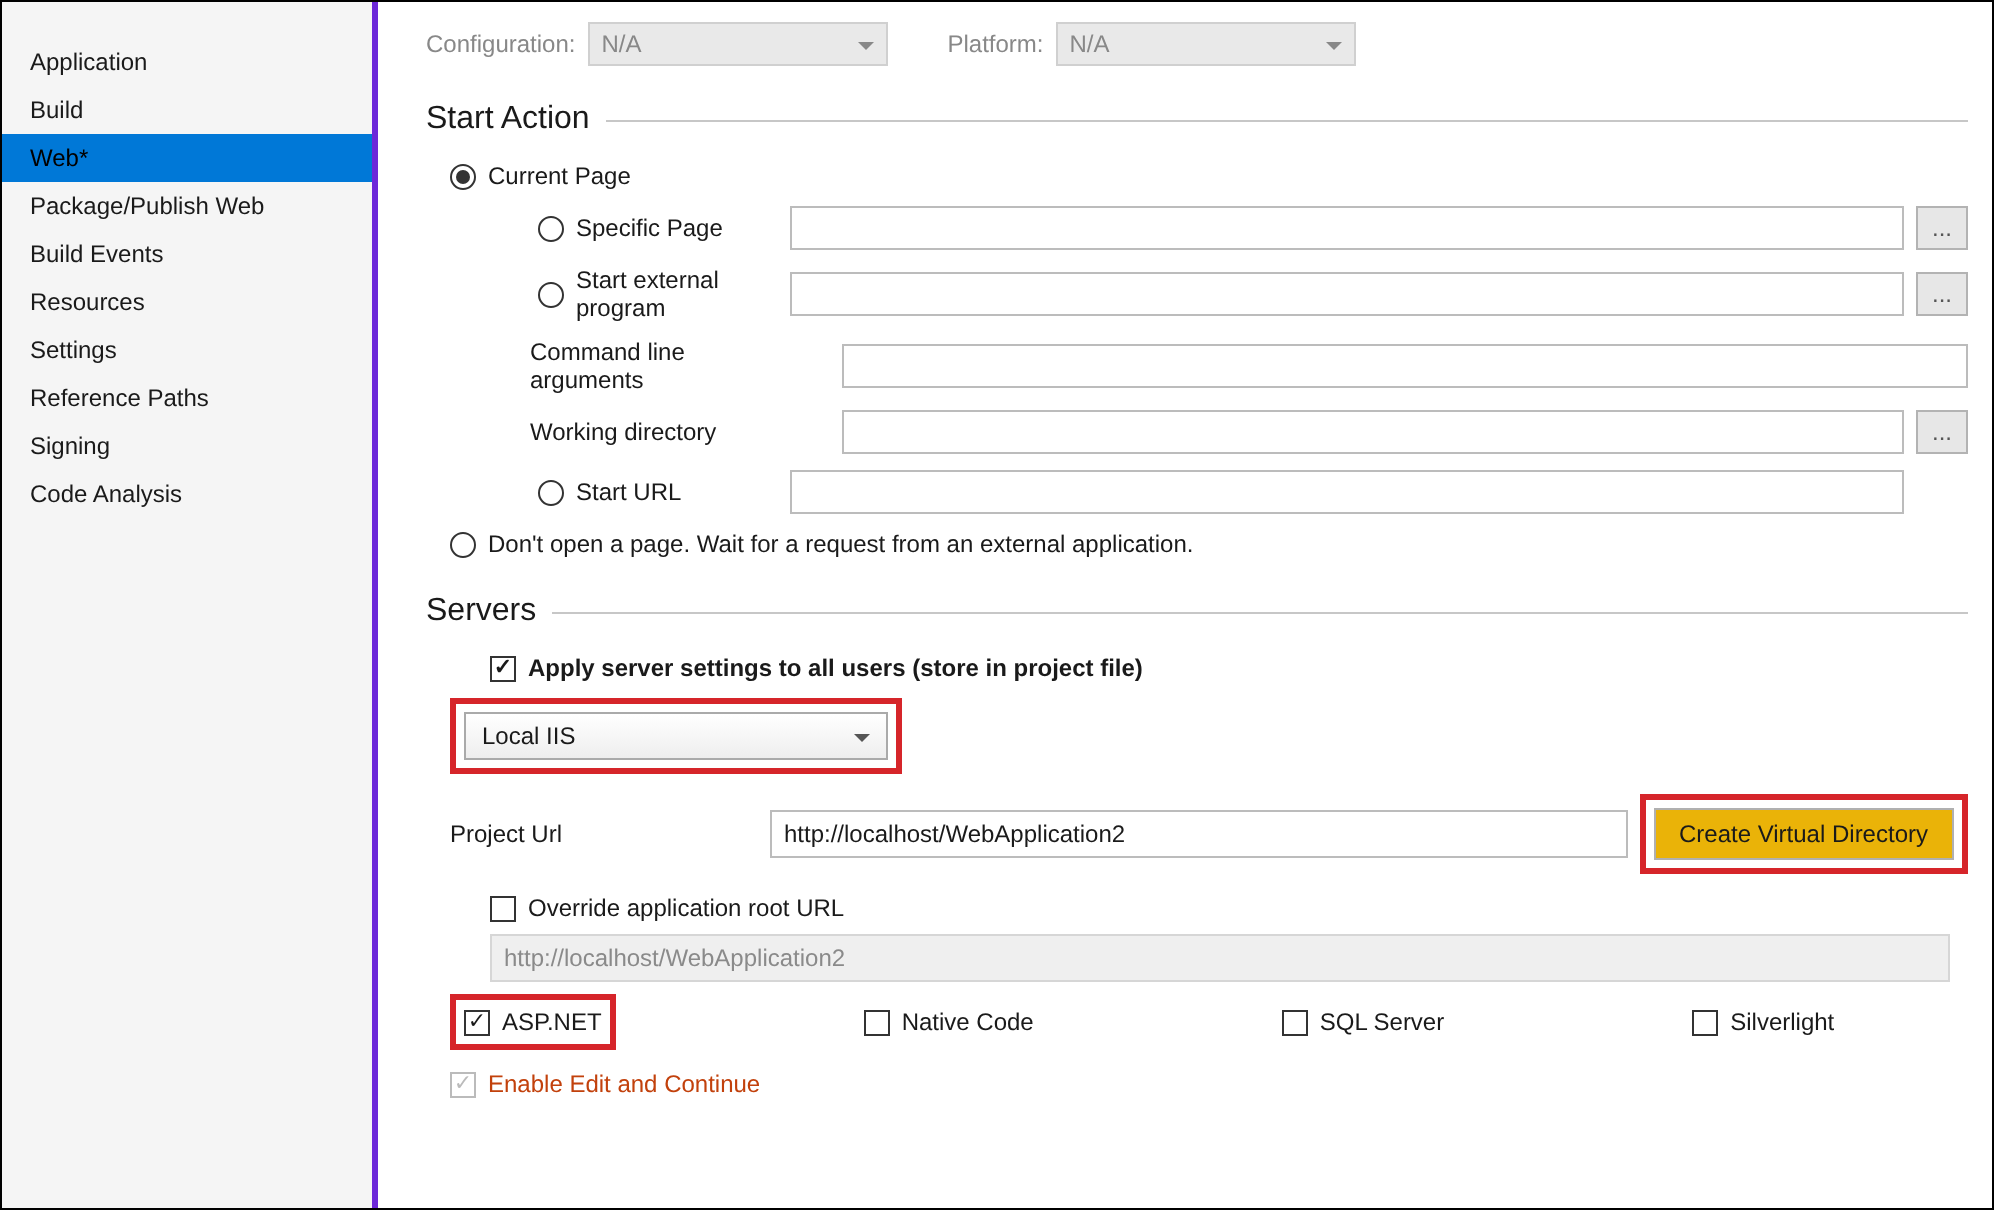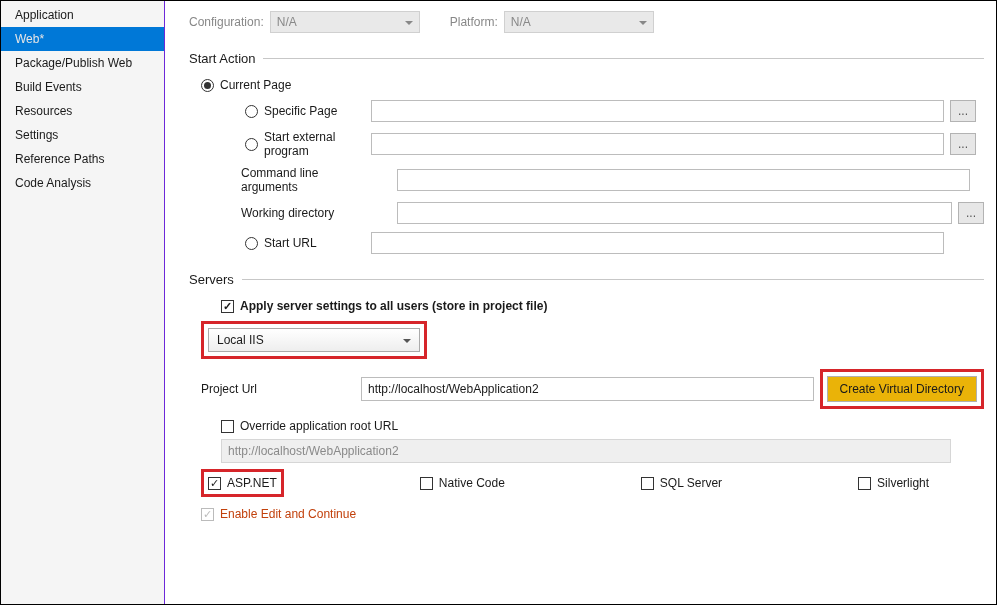--- a/index.html
+++ b/index.html
@@ -9,33 +9,33 @@
     font-size: 12px;
     color: #1a1a1a;
     background: #fff;
     width: 997px;
     height: 605px;
     overflow: hidden;
     border: 1px solid #000;
   }
   .root { display: flex; height: 100%; }
   .sidebar {
-    width: 164px;
+    width: 188px;
     background: #f5f5f5;
-    border-right: 1px solid #6d28d9;
-    padding-top: 2px;
+    border-right: 3px solid #6d28d9;
+    padding-top: 18px;
   }
   .side-item {
     padding: 5px 10px 5px 14px;
     cursor: pointer;
     position: relative;
   }
   .side-item.selected {
     background: #0078d7;
-    color: #e5e5e5;
+    color: #000000;
   }
   .side-item.selected::after {
     content: "";
     position: absolute;
     right: -8px;
     top: 50%;
     margin-top: -8px;
     border: 8px solid transparent;
     border-left-color: #0078d7;
   }
@@ -63,21 +63,21 @@
     right: 6px;
     top: 9px;
     border: 4px solid transparent;
     border-top-color: #888;
   }
   .cfg-row .gap { width: 18px; }
   .section-title {
     display: flex;
     align-items: center;
     margin-bottom: 12px;
-    font-size: 13px;
+    font-size: 16px;
   }
   .section-title .line {
     flex: 1;
     height: 1px;
     background: #c7c7c7;
     margin-left: 8px;
   }
   .row { display: flex; align-items: center; margin-bottom: 8px; }
   .radio {
     width: 13px; height: 13px; border: 1px solid #333; border-radius: 50%;
@@ -171,26 +171,28 @@
   .section-gap { margin-top: 18px; }
   .section-gap2 { margin-top: 14px; }
   .server-select-wrap { margin-left: 2px; margin-top: 6px;}
 </style>
 </head>
 <body>
 
 <div class="root">
   <div class="sidebar">
     <div class="side-item">Application</div>
+    <div class="side-item">Build</div>
     <div class="side-item selected">Web*</div>
     <div class="side-item">Package/Publish Web</div>
     <div class="side-item">Build Events</div>
     <div class="side-item">Resources</div>
     <div class="side-item">Settings</div>
     <div class="side-item">Reference Paths</div>
+    <div class="side-item">Signing</div>
     <div class="side-item">Code Analysis</div>
   </div>
 
   <div class="main">
     <div class="cfg-row">
       <span>Configuration:</span>
       <div class="combo w1">N/A</div>
       <span class="gap"></span>
       <span>Platform:</span>
       <div class="combo w2">N/A</div>
@@ -243,20 +245,24 @@
       </div>
 
       <div class="sq-row">
         <div class="lead">
           <span class="radio"></span>
           <span>Start URL</span>
         </div>
         <div class="tbox full" style="margin-right:32px;"></div>
       </div>
 
+      <div class="row">
+        <span class="radio"></span>
+        <span>Don't open a page.  Wait for a request from an external application.</span>
+      </div>
     </div>
 
     <div class="section-title section-gap">
       <span>Servers</span>
       <div class="line"></div>
     </div>
 
     <div style="padding-left:12px;">
       <div class="row" style="padding-left:20px;font-weight:bold;">
         <span class="checkbox checked"></span>
@@ -279,21 +285,21 @@
 
       <div class="override-row">
         <span class="checkbox"></span>
         <span>Override application root URL</span>
       </div>
       <div class="override-input">http://localhost/WebApplication2</div>
     </div>
 
 
     <div style="padding-left:12px;">
-      <div class="dbg-row" style="gap:16px;">
+      <div class="dbg-row" style="gap:4px;">
         <span class="highlight-red" style="margin-right:120px;">
           <span class="dbg-item">
             <span class="checkbox checked"></span>
             <span>ASP.NET</span>
           </span>
         </span>
         <span class="dbg-item" style="margin-right:120px;">
           <span class="checkbox"></span>
           <span>Native Code</span>
         </span>

